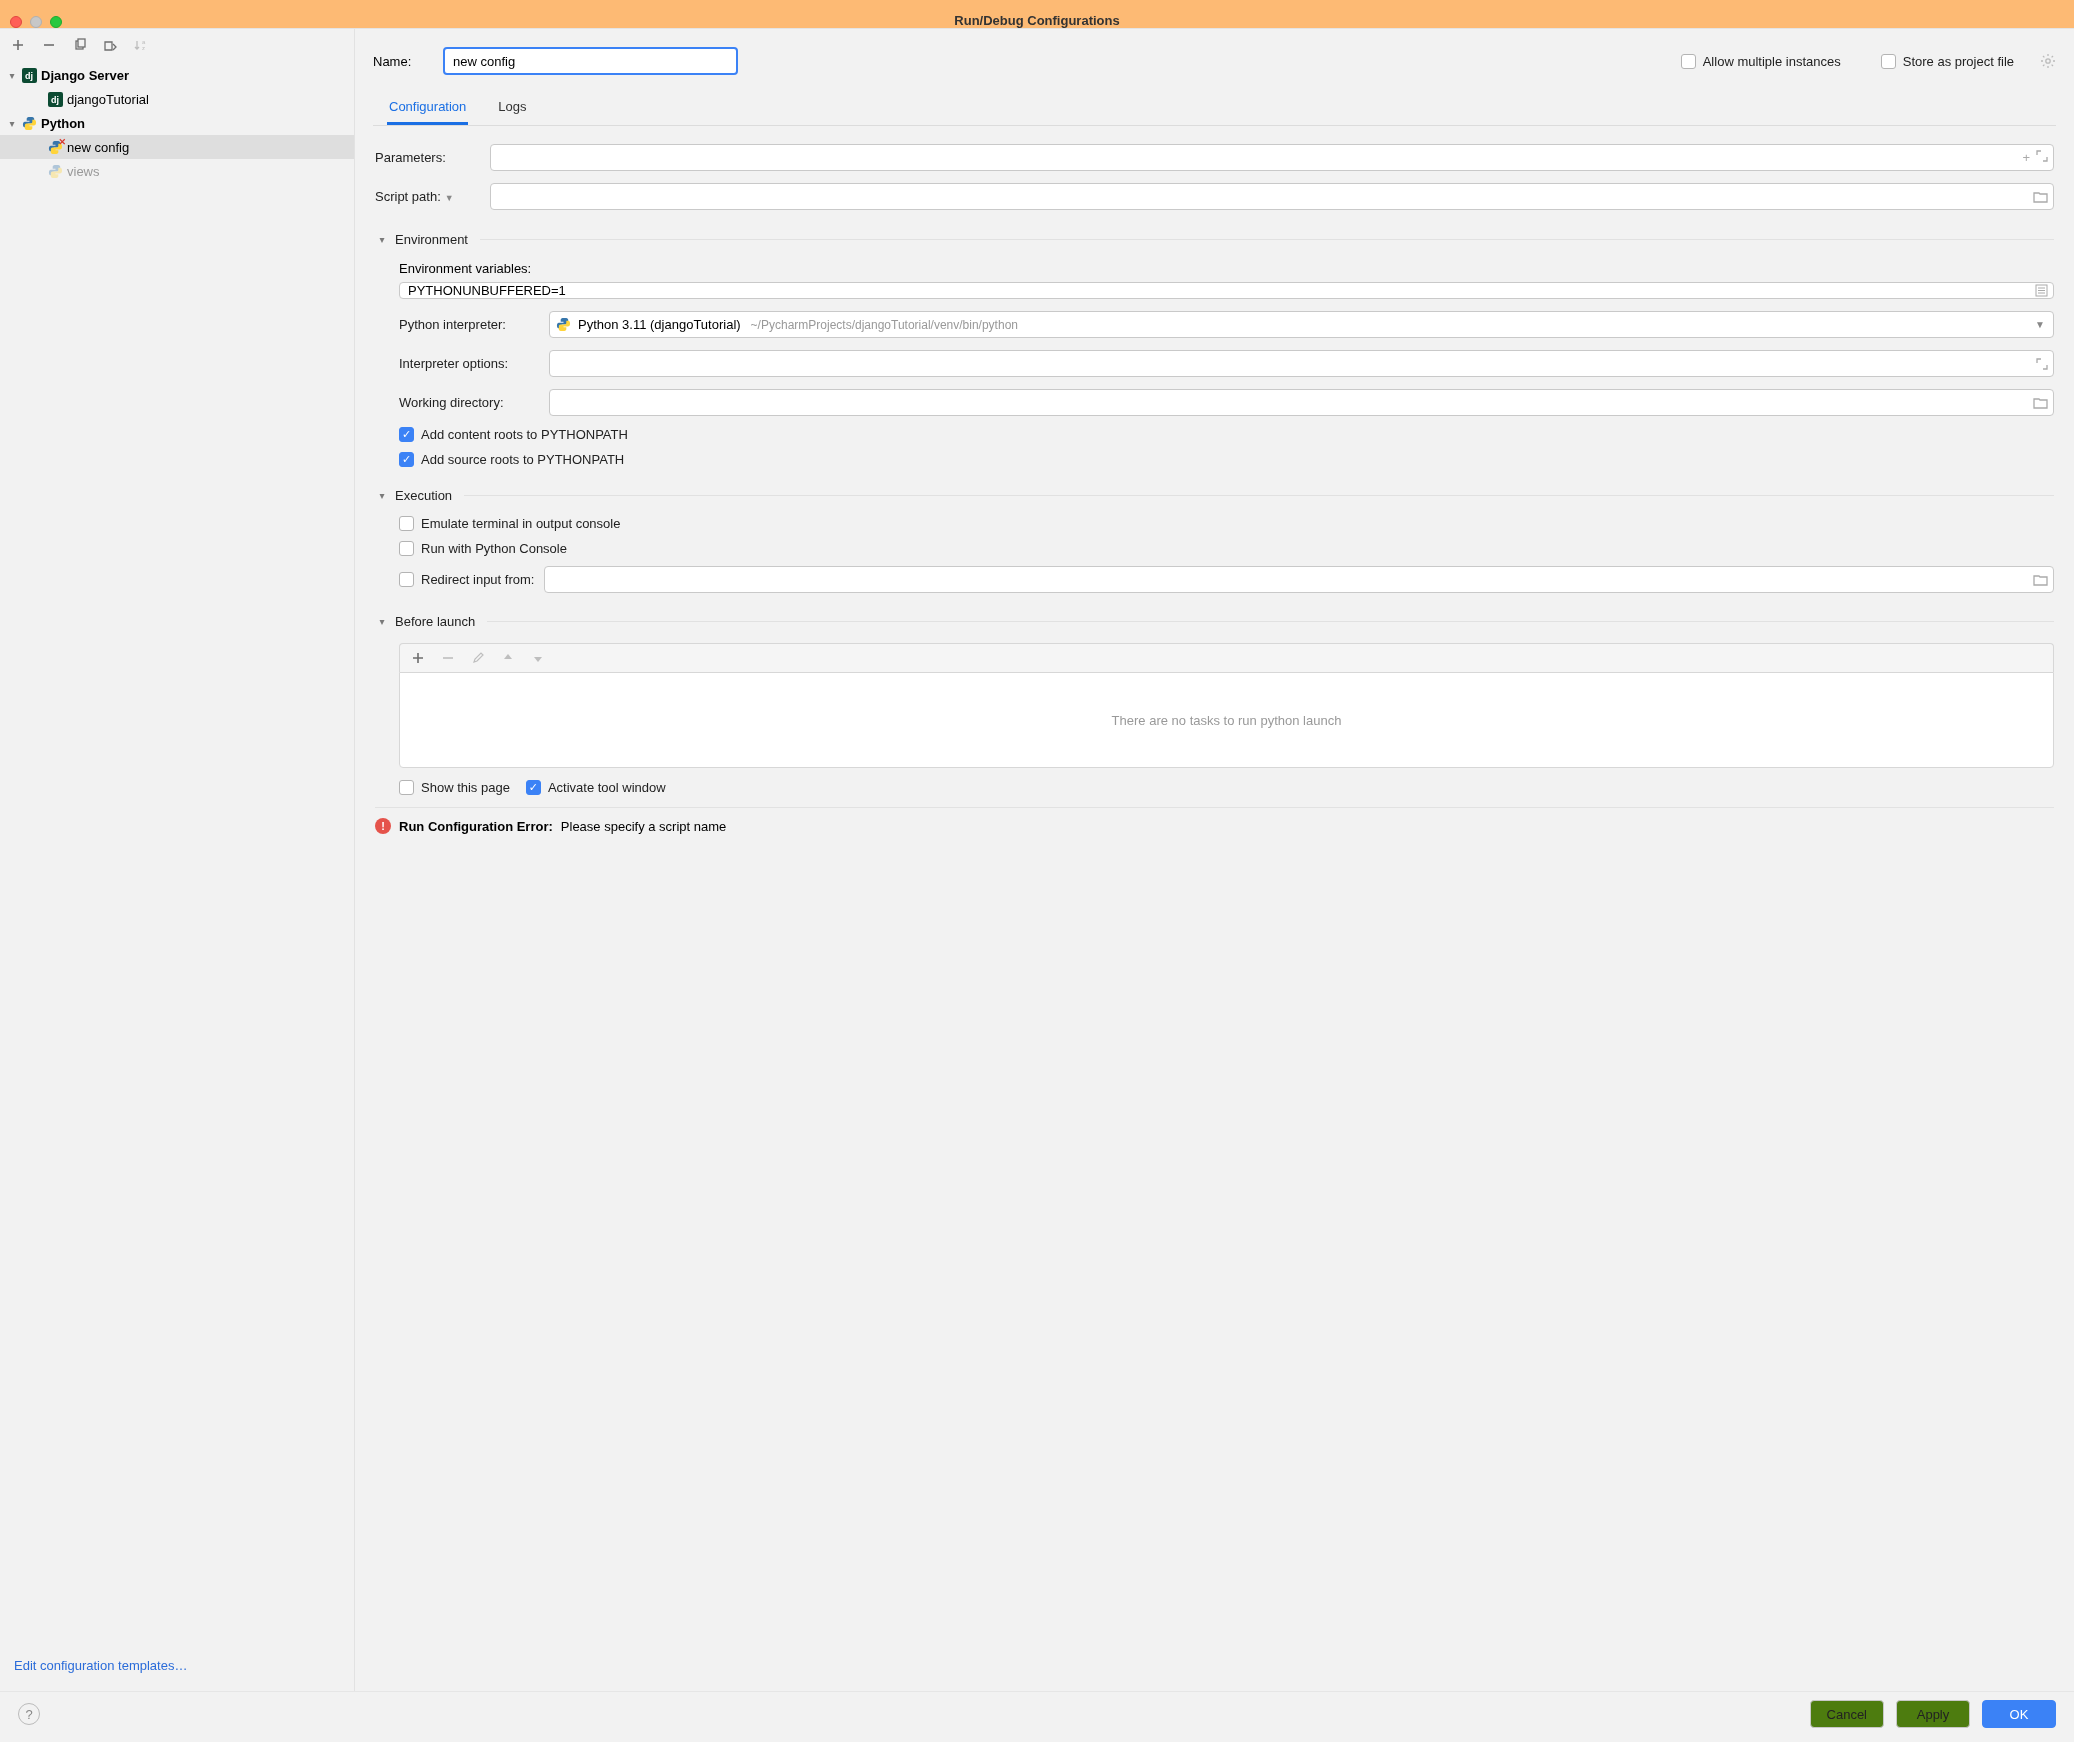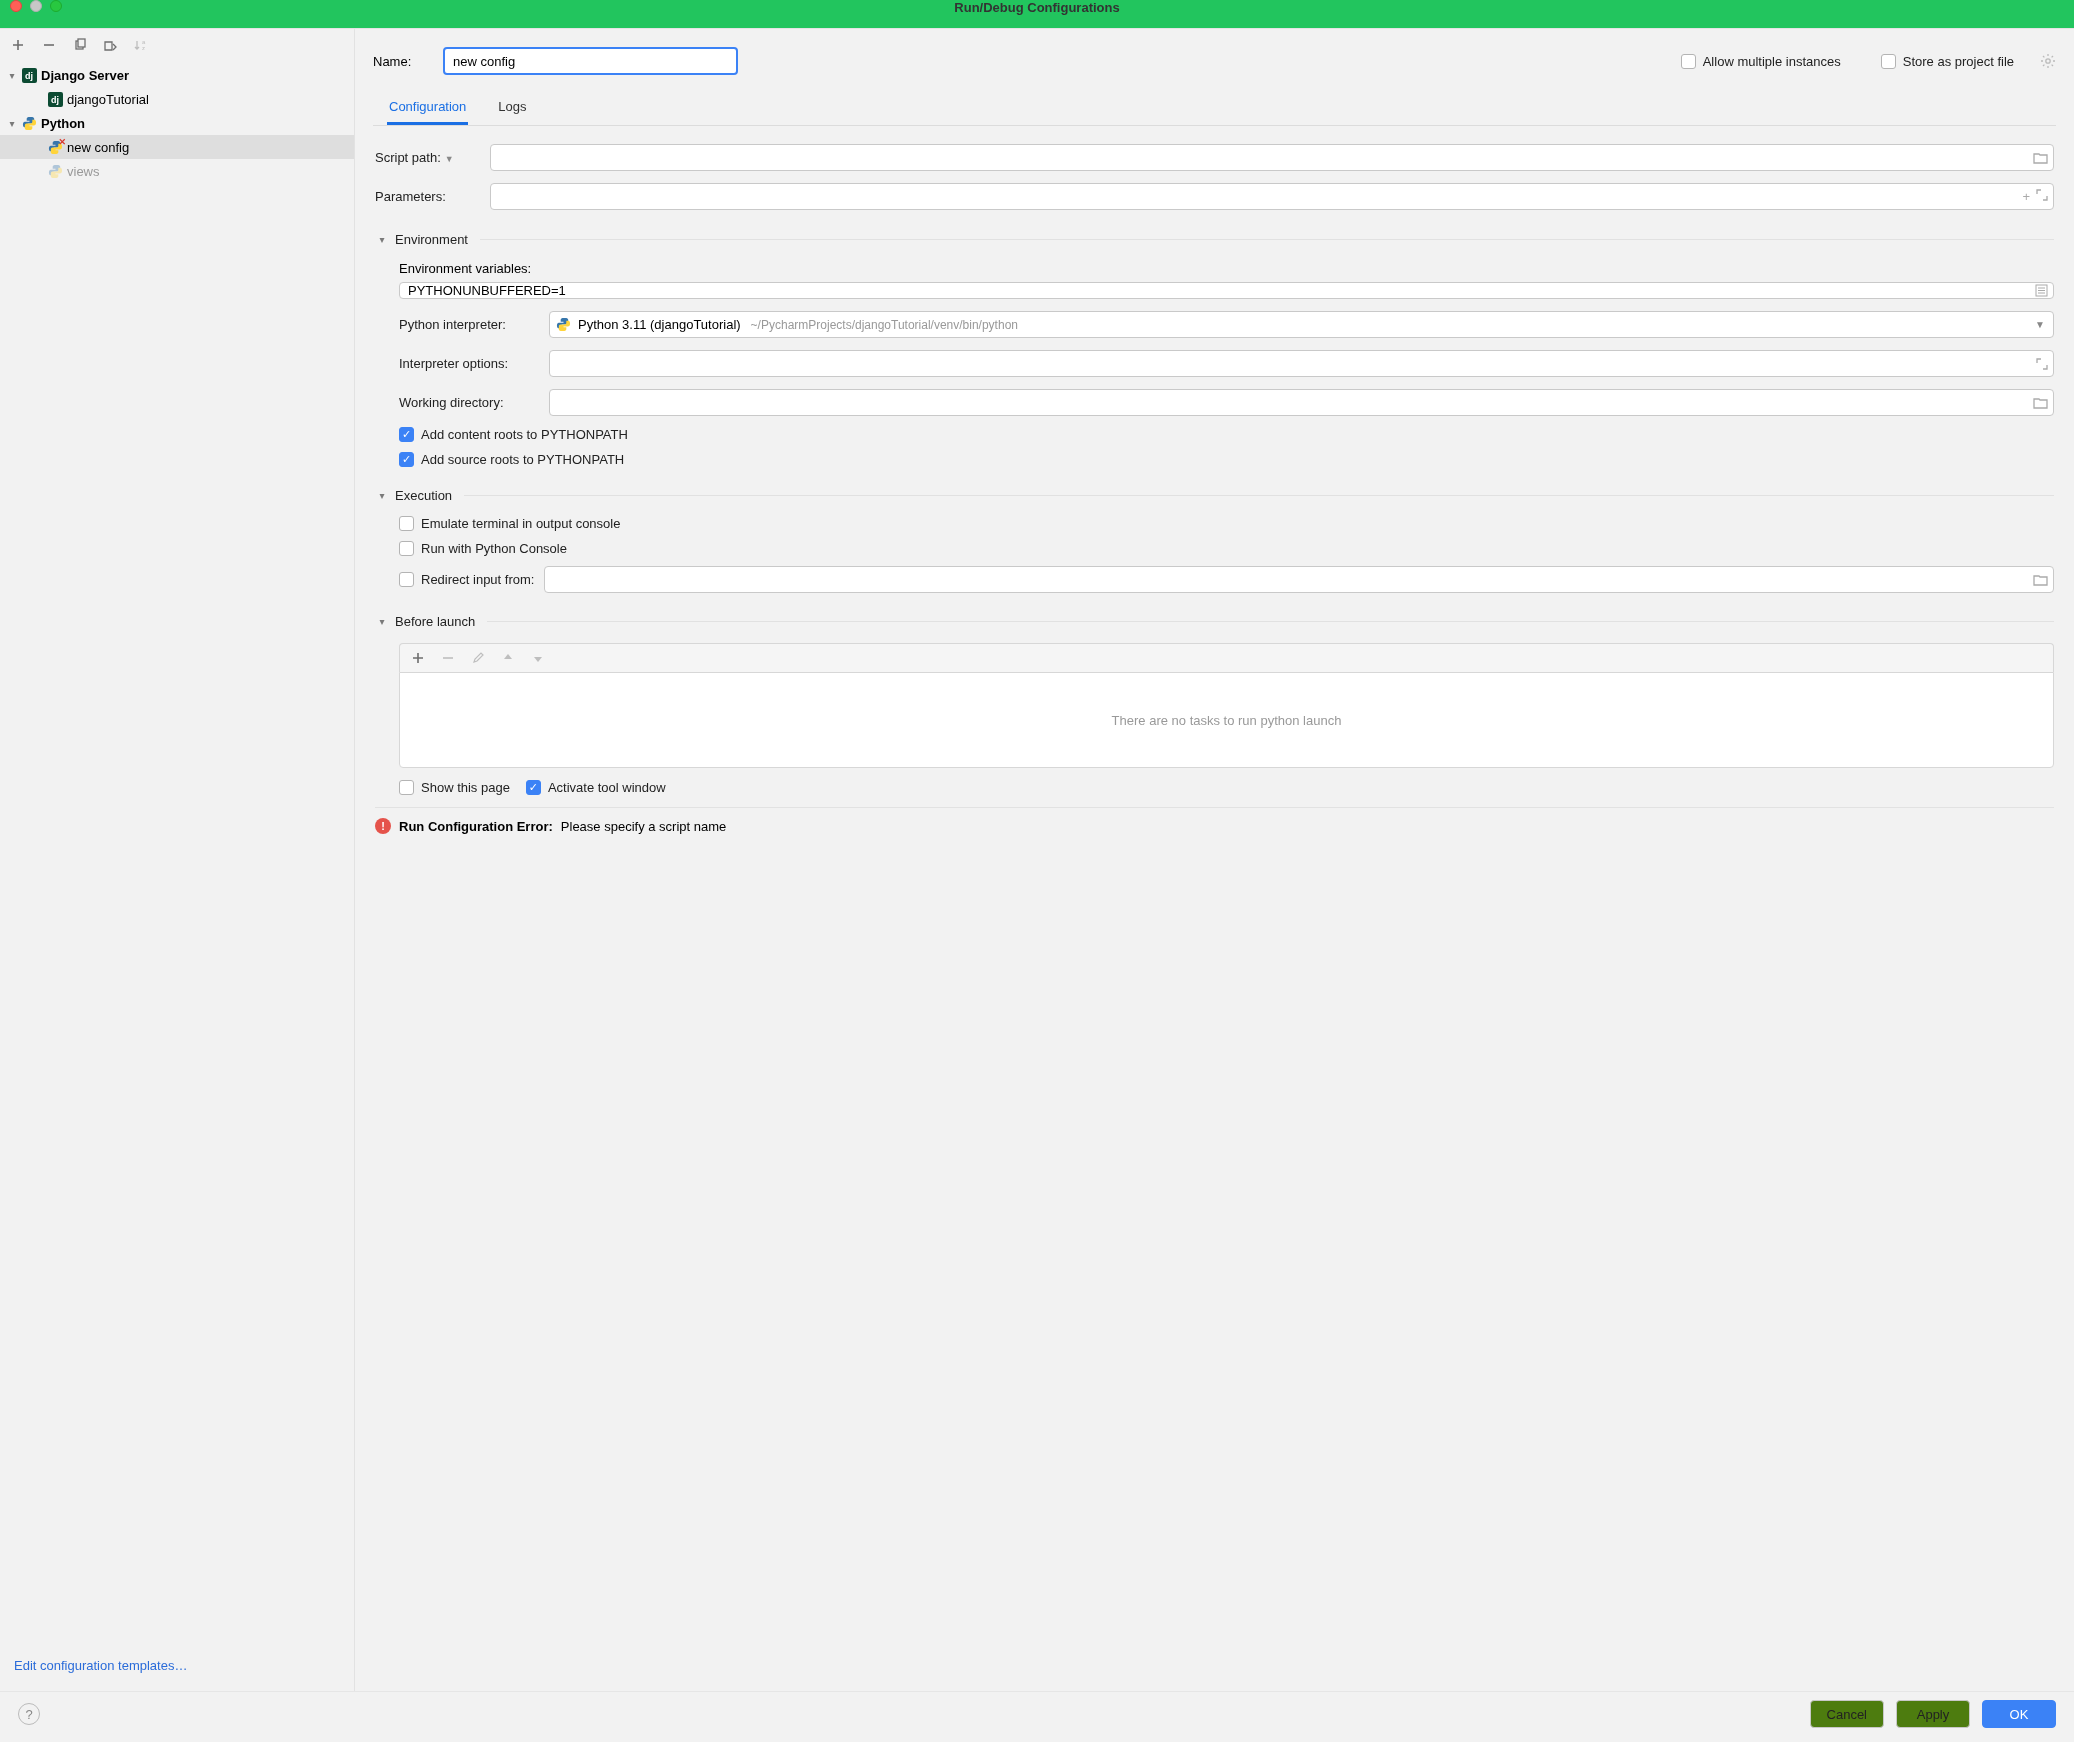--- a/index.html
+++ b/index.html
@@ -1,18 +1,18 @@
 <!DOCTYPE html>
 <html><head>
 <meta charset="utf-8">
 <style>
 * { box-sizing: border-box; margin: 0; padding: 0; font-family: -apple-system, BlinkMacSystemFont, "Segoe UI", Helvetica, Arial, sans-serif; }
 html, body { height: 100%; }
 body { background: #f2f2f2; font-size: 13px; color: #000; display: flex; flex-direction: column; }
-.titlebar { display: flex; align-items: flex-start; height: 29px; position: relative; background: #22c55e; border-bottom: 1px solid #e4e4e4; }
+.titlebar { display: flex; align-items: flex-end; height: 29px; position: relative; background: #fdba74; border-bottom: 1px solid #e4e4e4; }
 .traffic { display: flex; gap: 8px; padding-left: 10px; }
 .tl { width: 12px; height: 12px; border-radius: 50%; }
 .tl.red { background: #ff5f57; border: 0.5px solid #e24640; }
 .tl.yel { background: #c7c7c7; border: 0.5px solid #b0b0b0; }
 .tl.grn { background: #28c840; border: 0.5px solid #1dab2f; }
 .titlebar-title { position: absolute; left: 0; right: 0; text-align: center; font-weight: 600; font-size: 13px; color: #333; pointer-events: none; }
 .main { flex: 1; display: flex; min-height: 0; }
 .sidebar { width: 355px; border-right: 1px solid #e2e2e2; background: #f2f2f2; display: flex; flex-direction: column; }
 .sb-toolbar { display: flex; align-items: center; gap: 15px; padding: 6px 10px; height: 32px; }
 .icn { width: 16px; height: 16px; display: inline-flex; align-items: center; justify-content: center; color: #6e6e6e; }
@@ -188,41 +188,41 @@
         </span>
     </div>
 
     <div class="tabs">
       <div class="tab active">Configuration</div>
       <div class="tab">Logs</div>
     </div>
 
     <div class="form">
       <div class="formrow">
-        <span class="flabel"><span>Script path:</span><span class="inline-chev">▼</span></span>
-        <div class="textbox">
-            <span></span>
-            <span class="trailing">
-              <span>
-                <svg width="15" height="13" viewBox="0 0 15 13">
-                  <path d="M1 3h5l1 1h7v8H1z" fill="none" stroke="#aaa" stroke-width="1.3"></path>
-                </svg>
-              </span>
-            </span>
-          </div>
-      </div>
-      <div class="formrow">
         <span class="flabel">Parameters:</span>
         <div class="textbox">
             <span></span>
             <span class="trailing">
               <span style="font-size:13px;color:#aaa">+</span>
               <span>
                 <svg width="12" height="12" viewBox="0 0 12 12">
                   <path d="M1 5V1h4M11 7v4H7" fill="none" stroke="#aaa" stroke-width="1.3"></path>
+                </svg>
+              </span>
+            </span>
+          </div>
+      </div>
+      <div class="formrow">
+        <span class="flabel"><span>Script path:</span><span class="inline-chev">▼</span></span>
+        <div class="textbox">
+            <span></span>
+            <span class="trailing">
+              <span>
+                <svg width="15" height="13" viewBox="0 0 15 13">
+                  <path d="M1 3h5l1 1h7v8H1z" fill="none" stroke="#aaa" stroke-width="1.3"></path>
                 </svg>
               </span>
             </span>
           </div>
       </div>
 
       <div class="section">
         <div class="section-head">
             <span class="chev">▾</span>
             <span>Environment</span>

